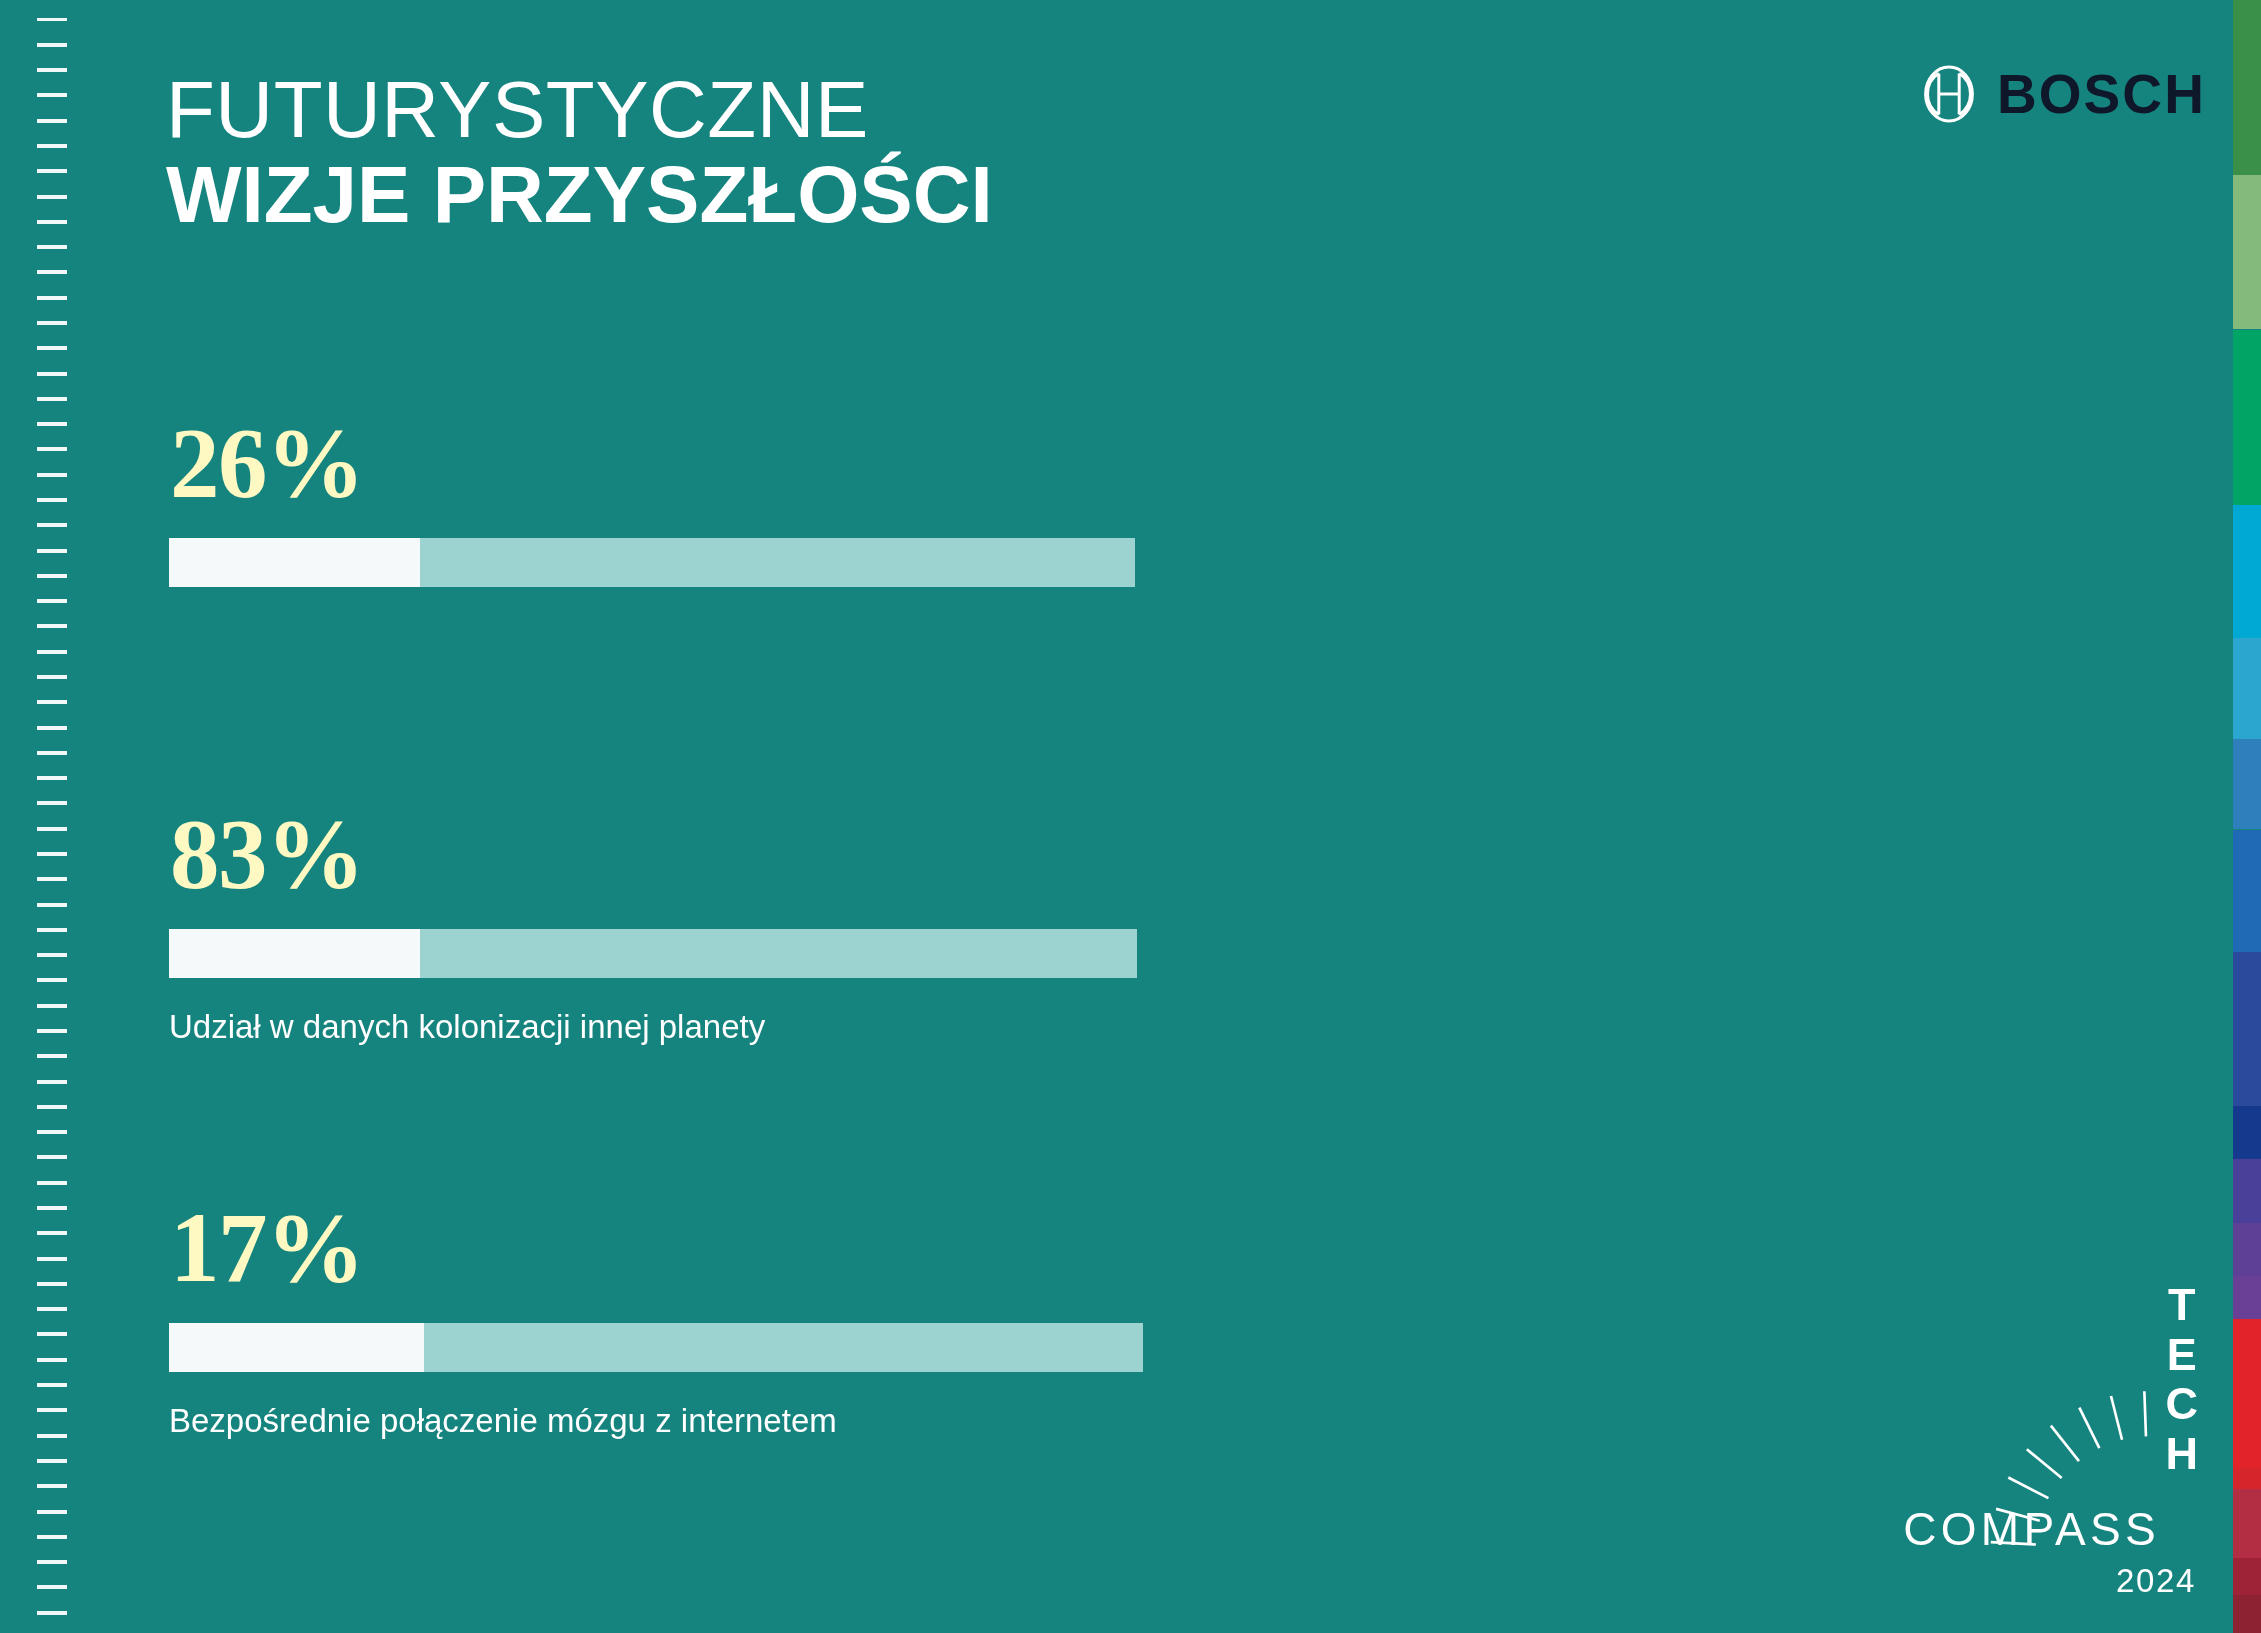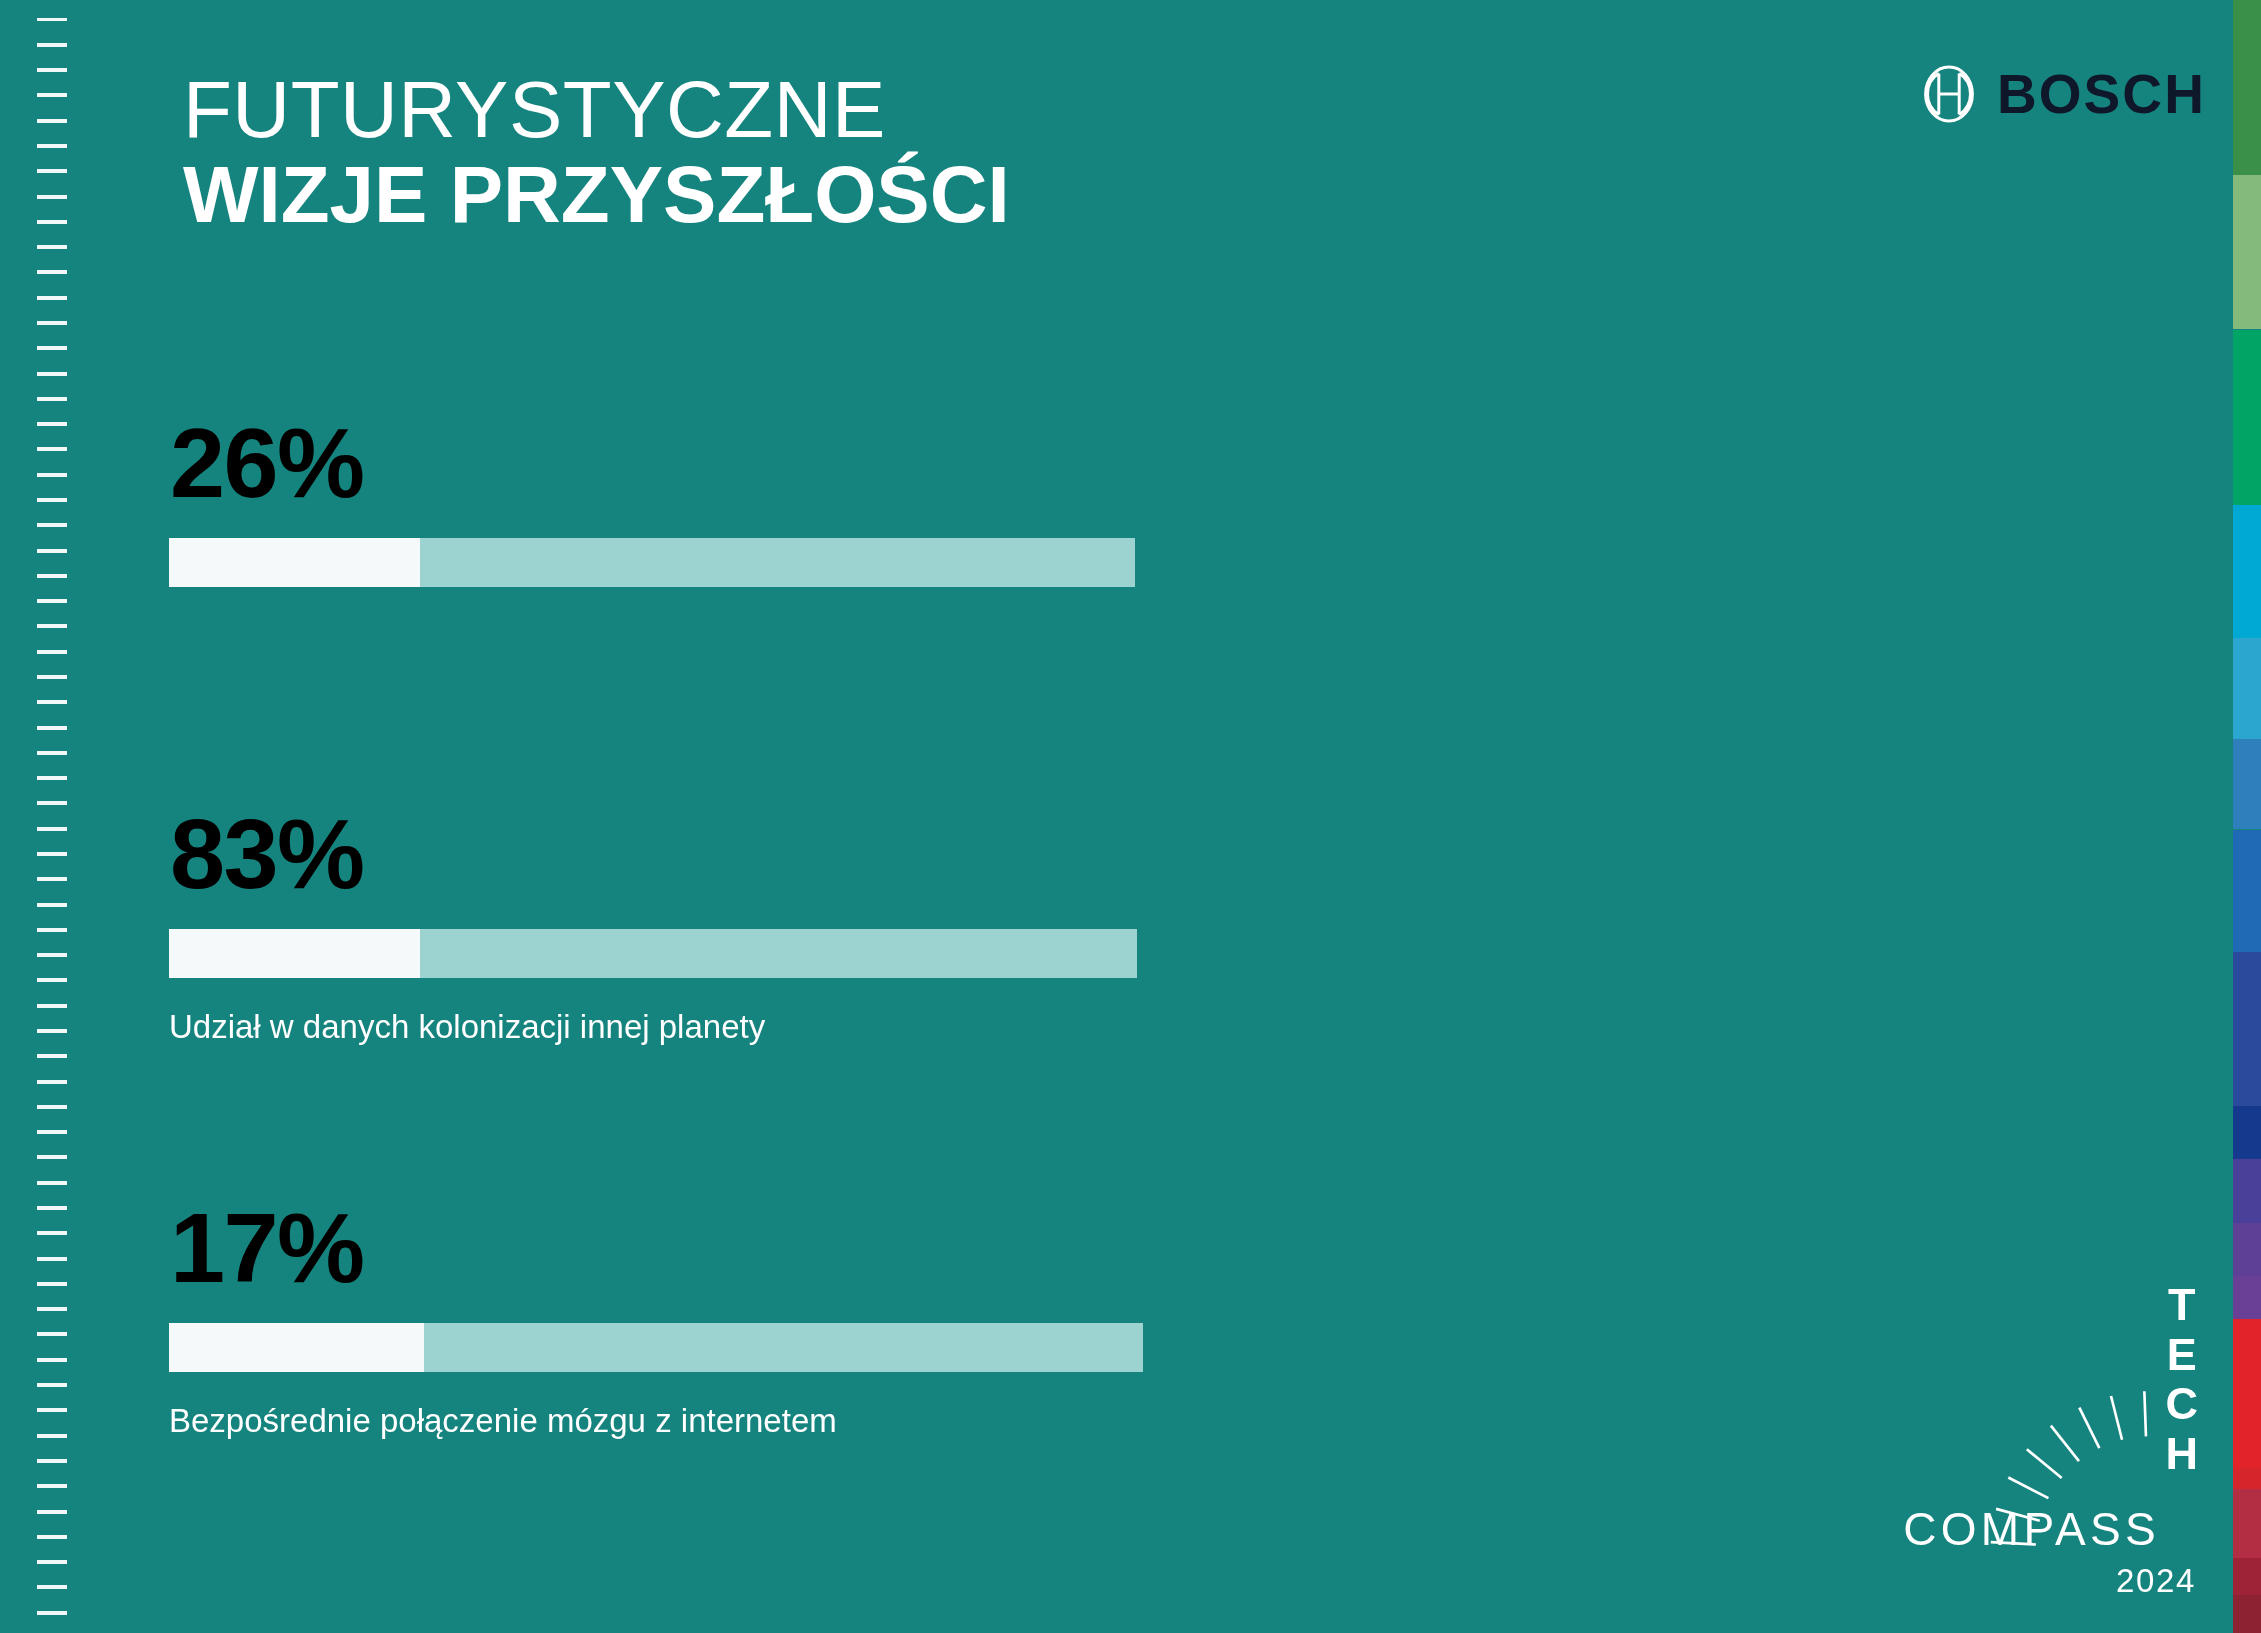--- a/index.html
+++ b/index.html
@@ -70,21 +70,21 @@
     font-weight: bold;
     color: #0f172a;
     letter-spacing: 2.1px;
     line-height: 1;
     white-space: nowrap;
   }
 
   
   #headline {
     position: absolute;
-    left: 183px;
+    left: 166px;
     top: 68px;
     z-index: 4;
   }
   #headline-line1 {
     font-size: 80px;
     font-weight: 300;
     color: #ffffff;
     line-height: 1.06;
     letter-spacing: 0.5px;
     white-space: nowrap;
@@ -100,25 +100,26 @@
 
   
   .stat-block {
     position: absolute;
     left: 169px;
     z-index: 4;
   }
   .stat-value {
     font-size: 99px;
     font-weight: bold;
-    color: #000000;
+    color: #fef9c3;
     line-height: 1;
     letter-spacing: -1.6px;
     margin: 0 0 25.5px 1.1px;
     white-space: nowrap;
+    font-family: Liberation Serif, serif;
   }
   .stat-bar {
     position: relative;
     height: 49px;
     background: #9cd2cf;
     display: flex;
   }
   .stat-bar-fill {
     height: 100%;
     background: #f5f9f9;

